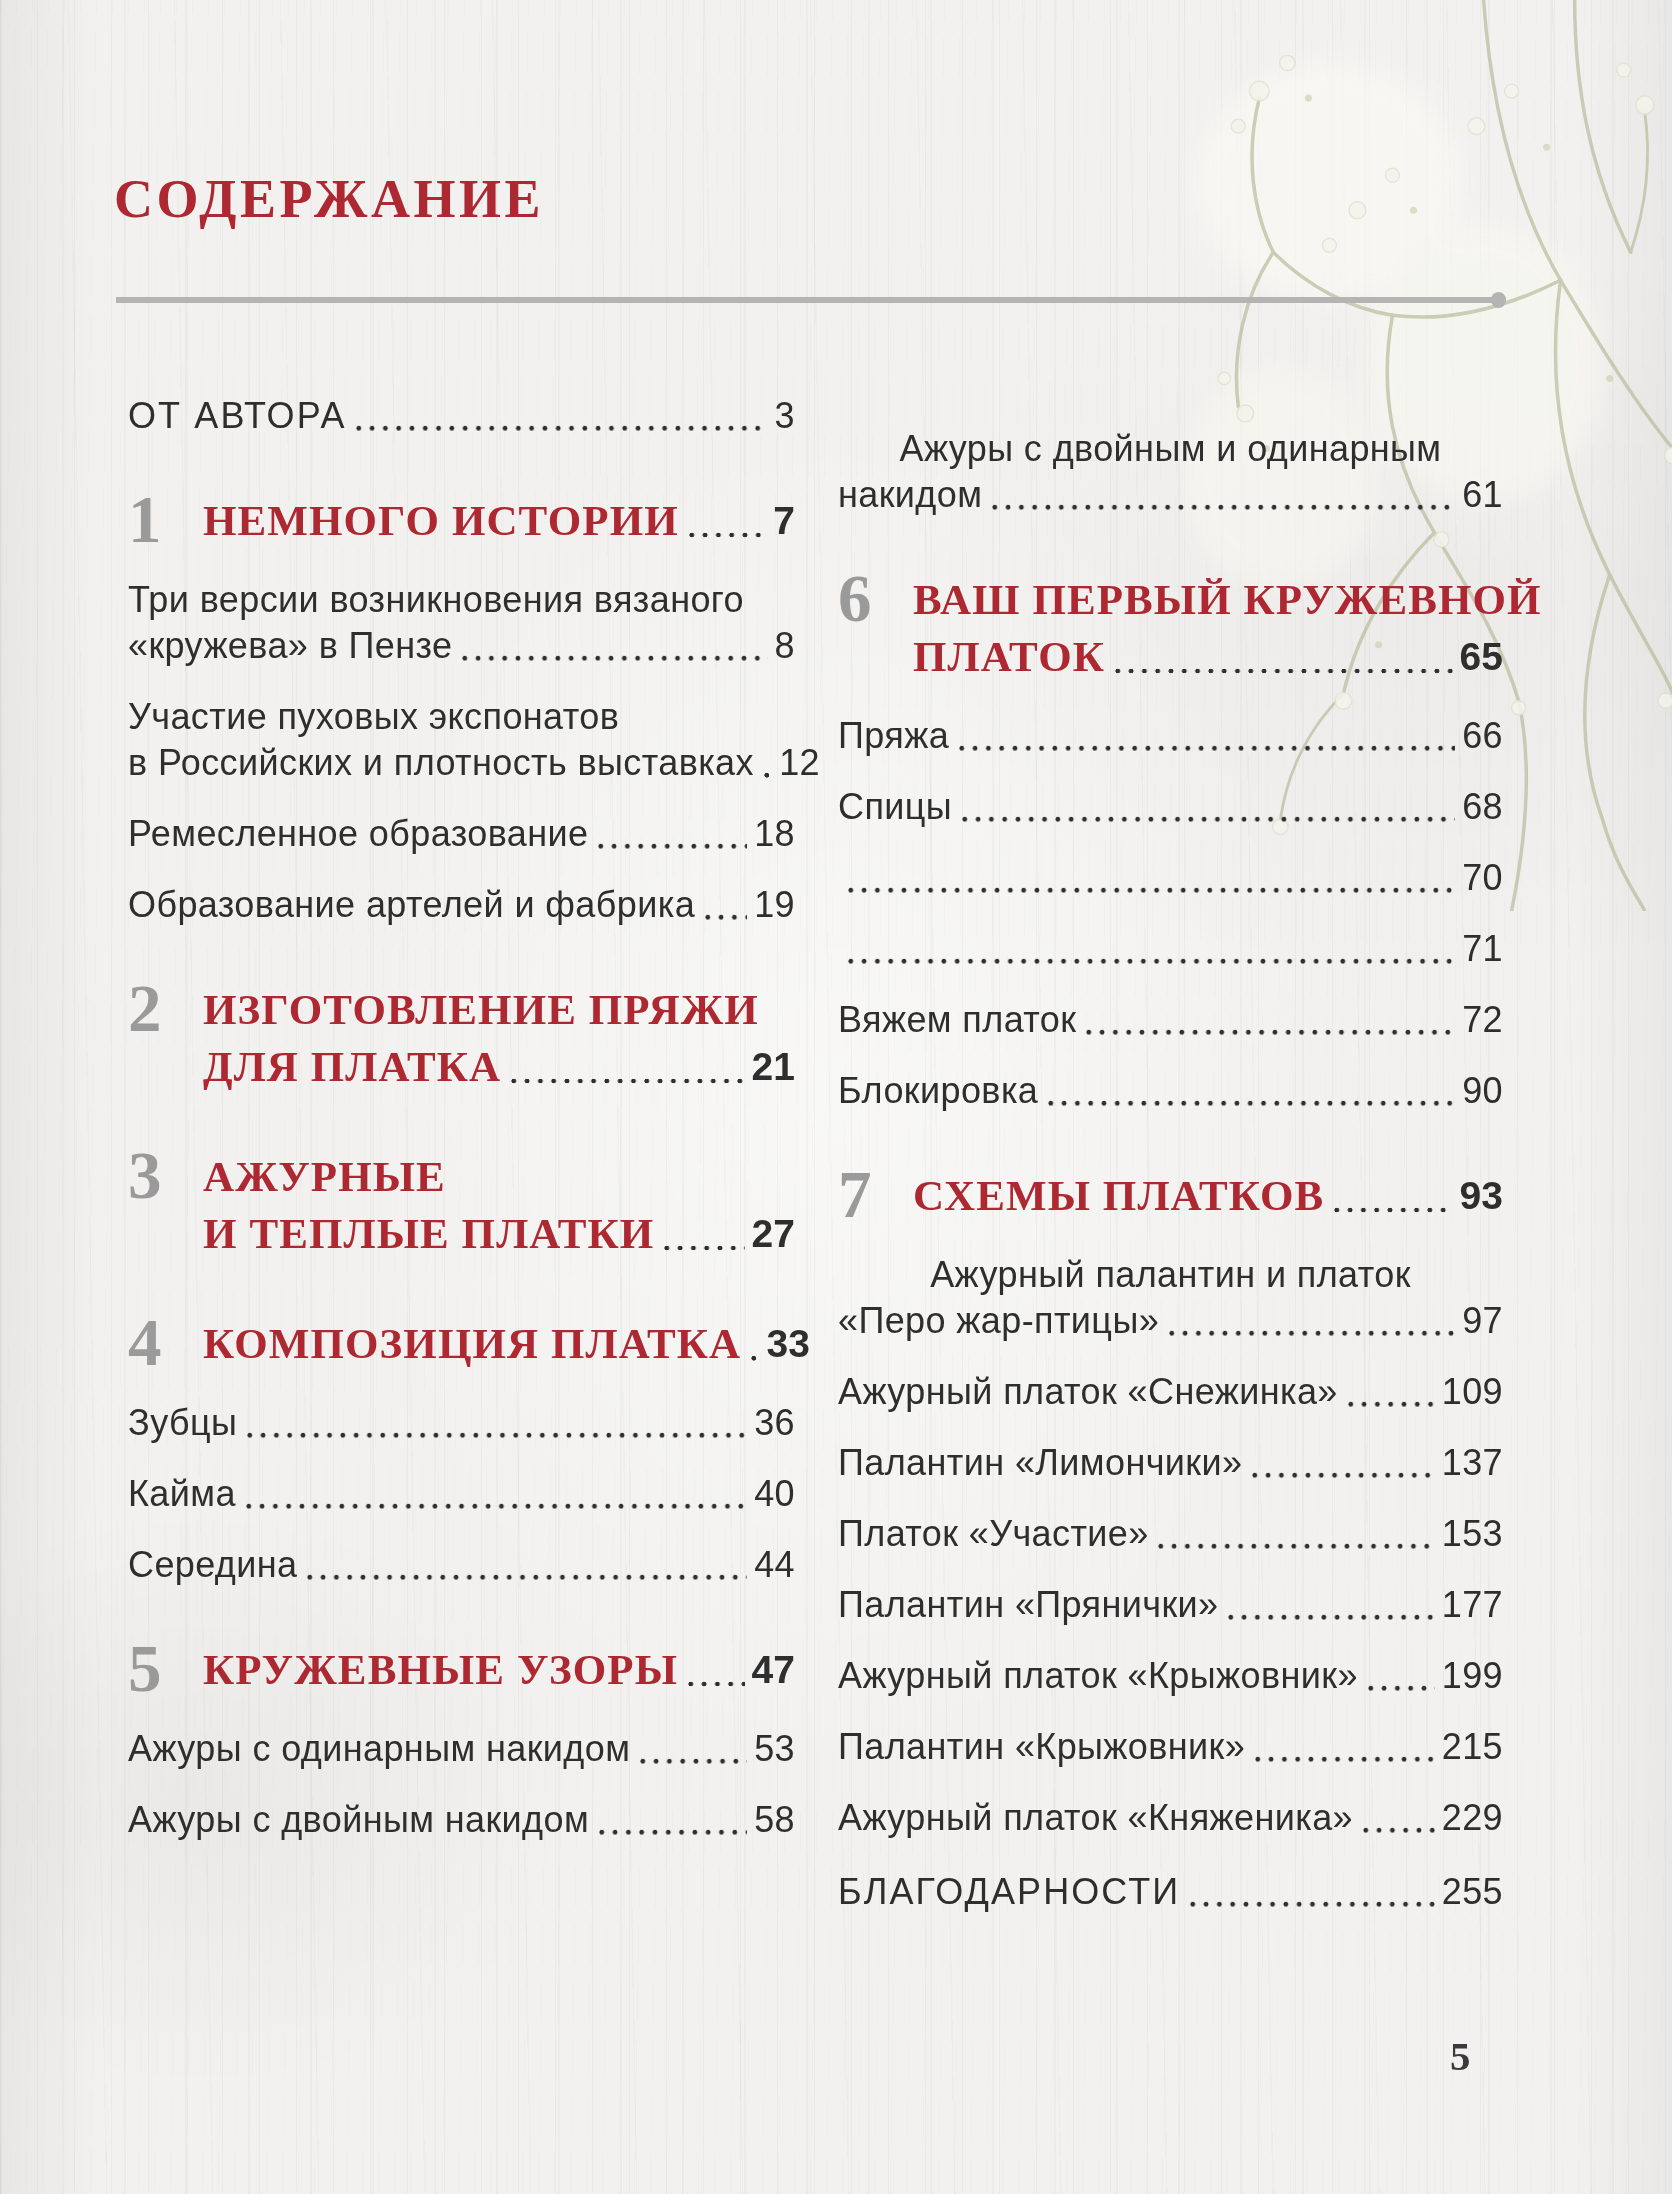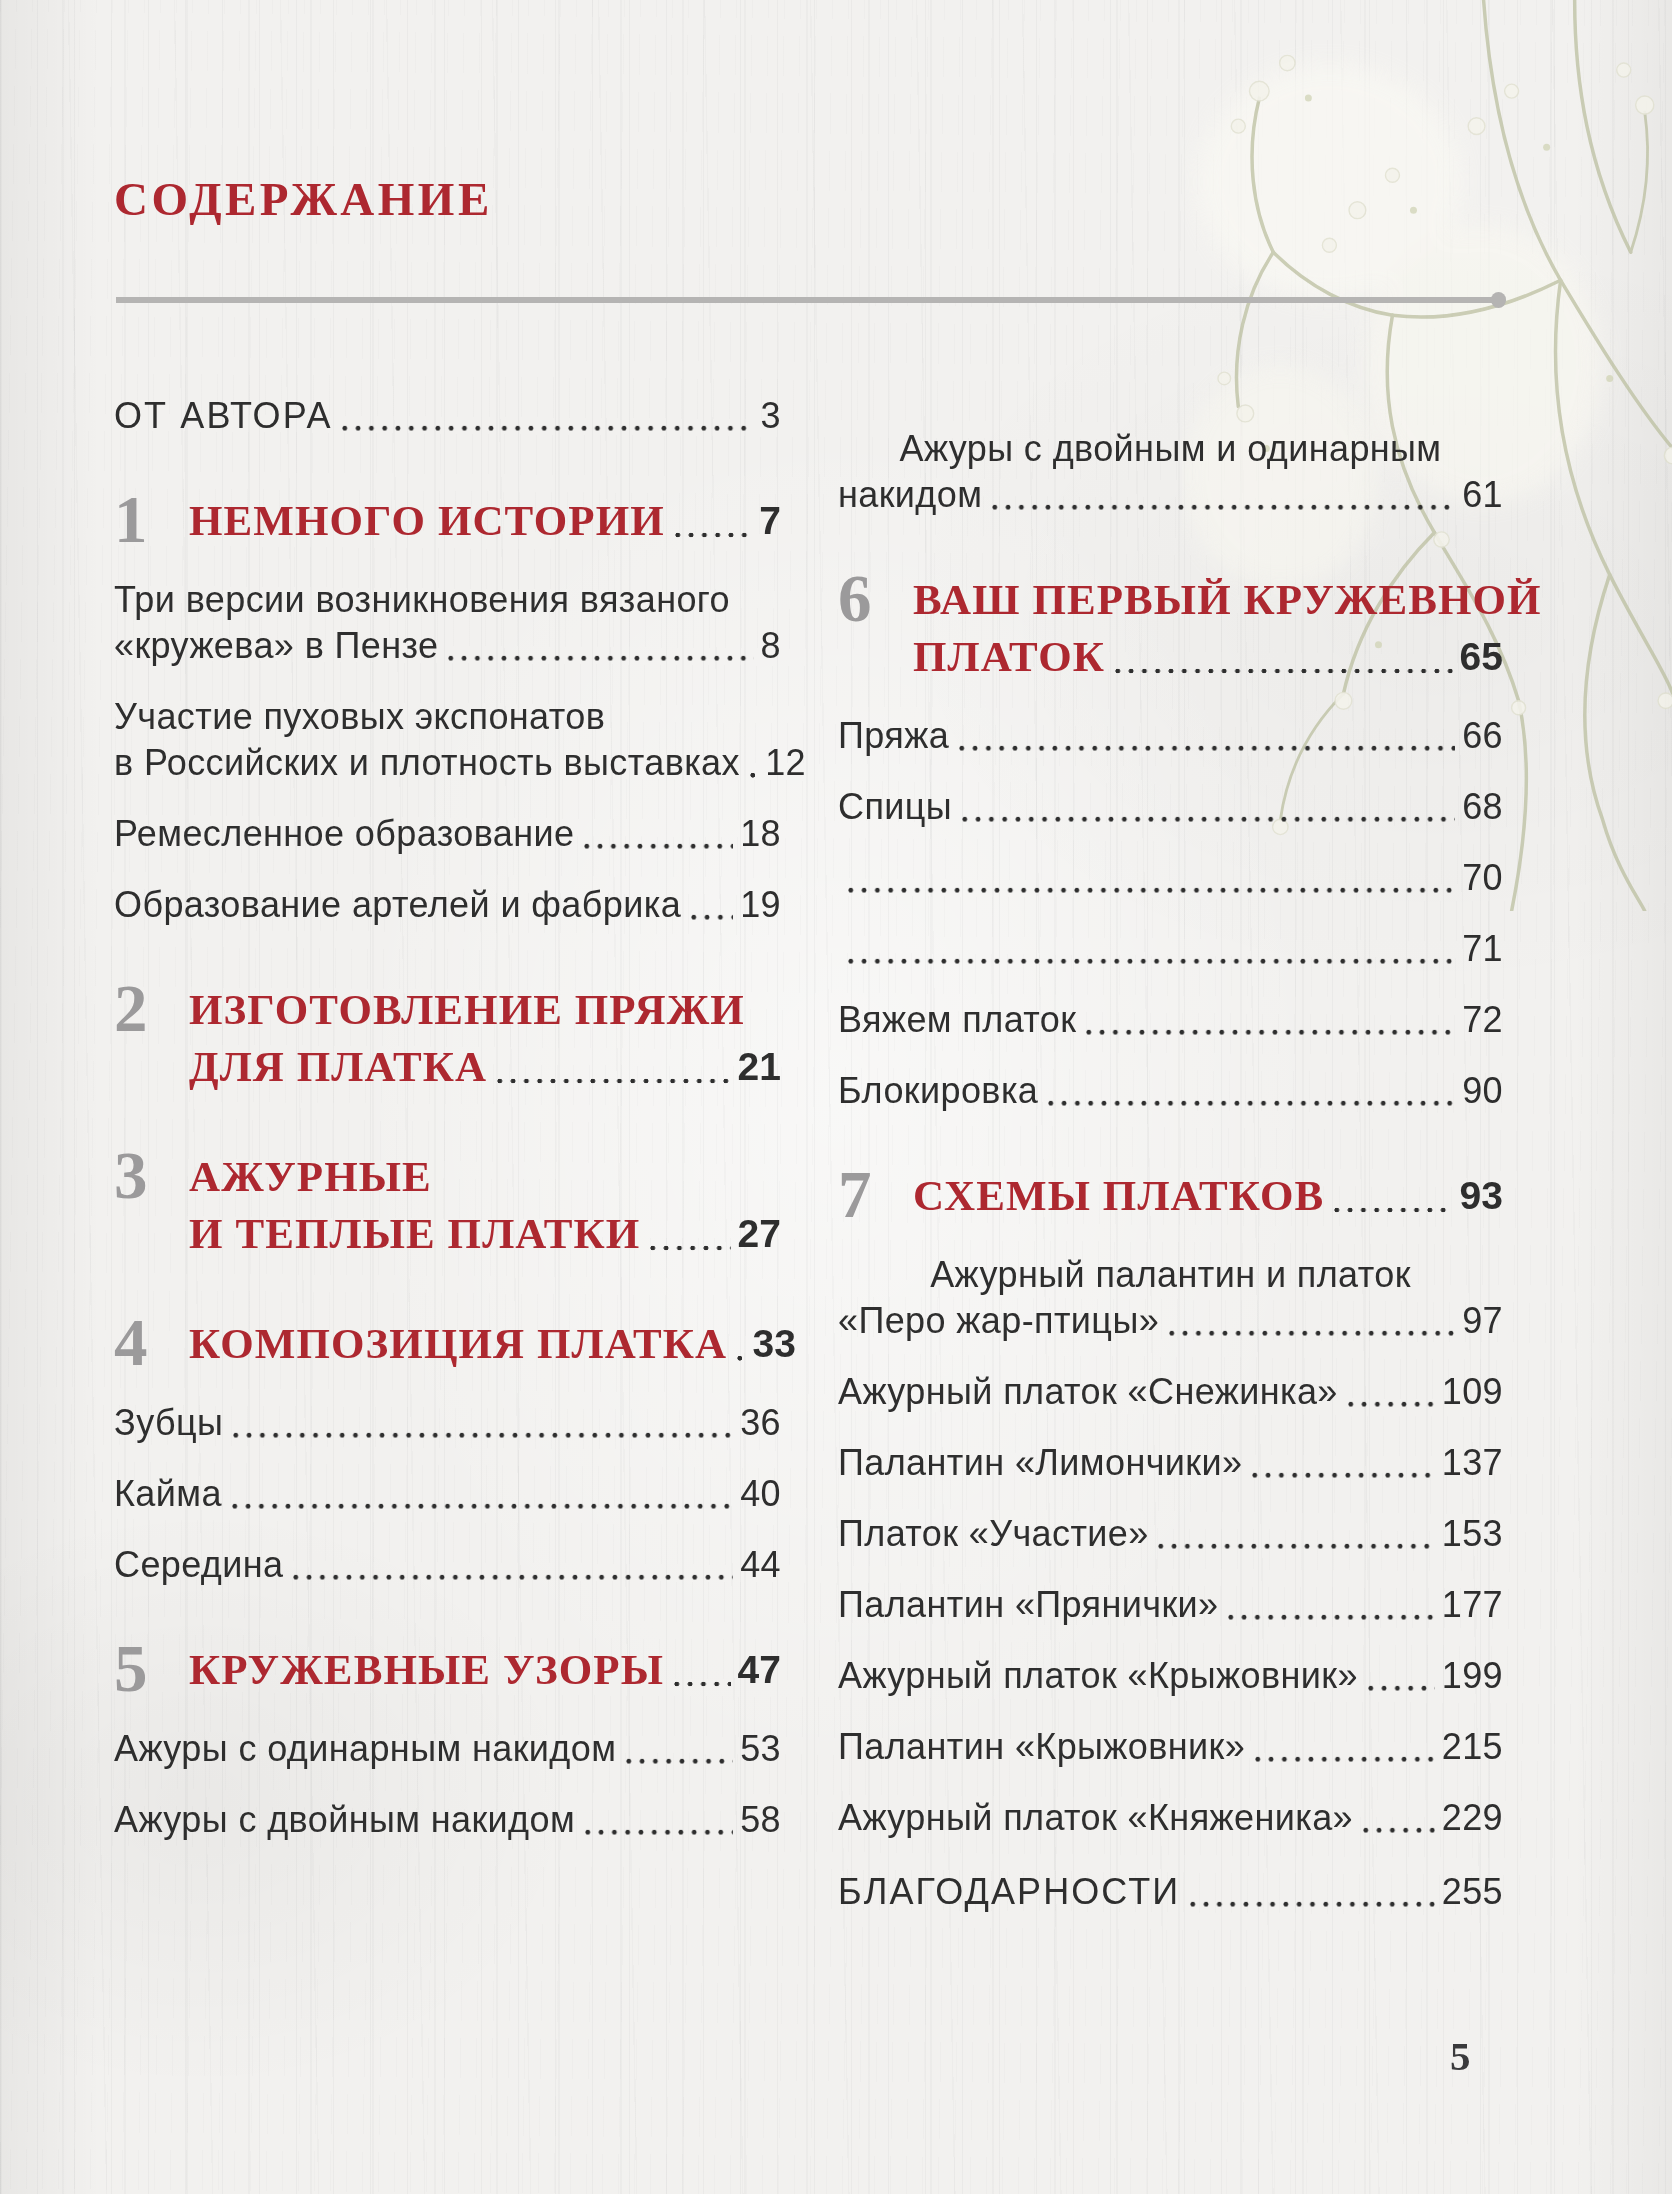--- a/index.html
+++ b/index.html
@@ -26,33 +26,33 @@
       linear-gradient(90deg, rgba(0,0,0,.045), rgba(0,0,0,0) 6%, rgba(0,0,0,0) 94%, rgba(0,0,0,.04)),
       radial-gradient(631px 491px at 12% 82%, rgba(0,0,0,.035), transparent 60%),
       radial-gradient(911px 631px at 86% 28%, rgba(0,0,0,.022), transparent 62%),
       radial-gradient(701px 981px at 50% 50%, rgba(255,255,255,.5), transparent 70%);
   }
   .flower{position:absolute;top:0;right:0;width:491px;height:911px;opacity:.8;pointer-events:none;}
 
   .page-title{
     position:absolute;left:114px;top:163px;
     font-family:"Liberation Serif","DejaVu Serif",serif;font-weight:700;
-    font-size:47px;line-height:72px;letter-spacing:3.5px;color:var(--red);
+    font-size:54px;line-height:72px;letter-spacing:3.5px;color:var(--red);
   }
   .rule{
     position:absolute;left:116px;top:297px;width:1386px;height:5.6px;
     background:var(--rulegray);
   }
   .rule::after{
     content:"";position:absolute;right:-4.2px;top:-4.9px;width:15.4px;height:15.4px;
     border-radius:50%;background:var(--rulegray);
   }
 
   .col{position:absolute;}
-  .col-left{left:114px;top:393px;width:667px;}
+  .col-left{left:128px;top:393px;width:667px;}
   .col-right{left:838px;top:426px;width:665px;text-align:center;}
 
   .entry{font-size:36px;line-height:46px;margin-bottom:25px;letter-spacing:0.4px;}
   .entry .line1{white-space:nowrap;}
   .row{display:flex;align-items:flex-end;}
   .row .label{white-space:nowrap;}
   .leader{
     flex:1 1 auto;height:8.4px;margin:0 7px 6.3px 9.8px;
     background-image:radial-gradient(circle at 2.8px 4.2px,#2e2e2e 2.1px,rgba(0,0,0,0) 2.7px);
     background-size:13.3px 8.4px;background-repeat:repeat-x;background-position:left center;

